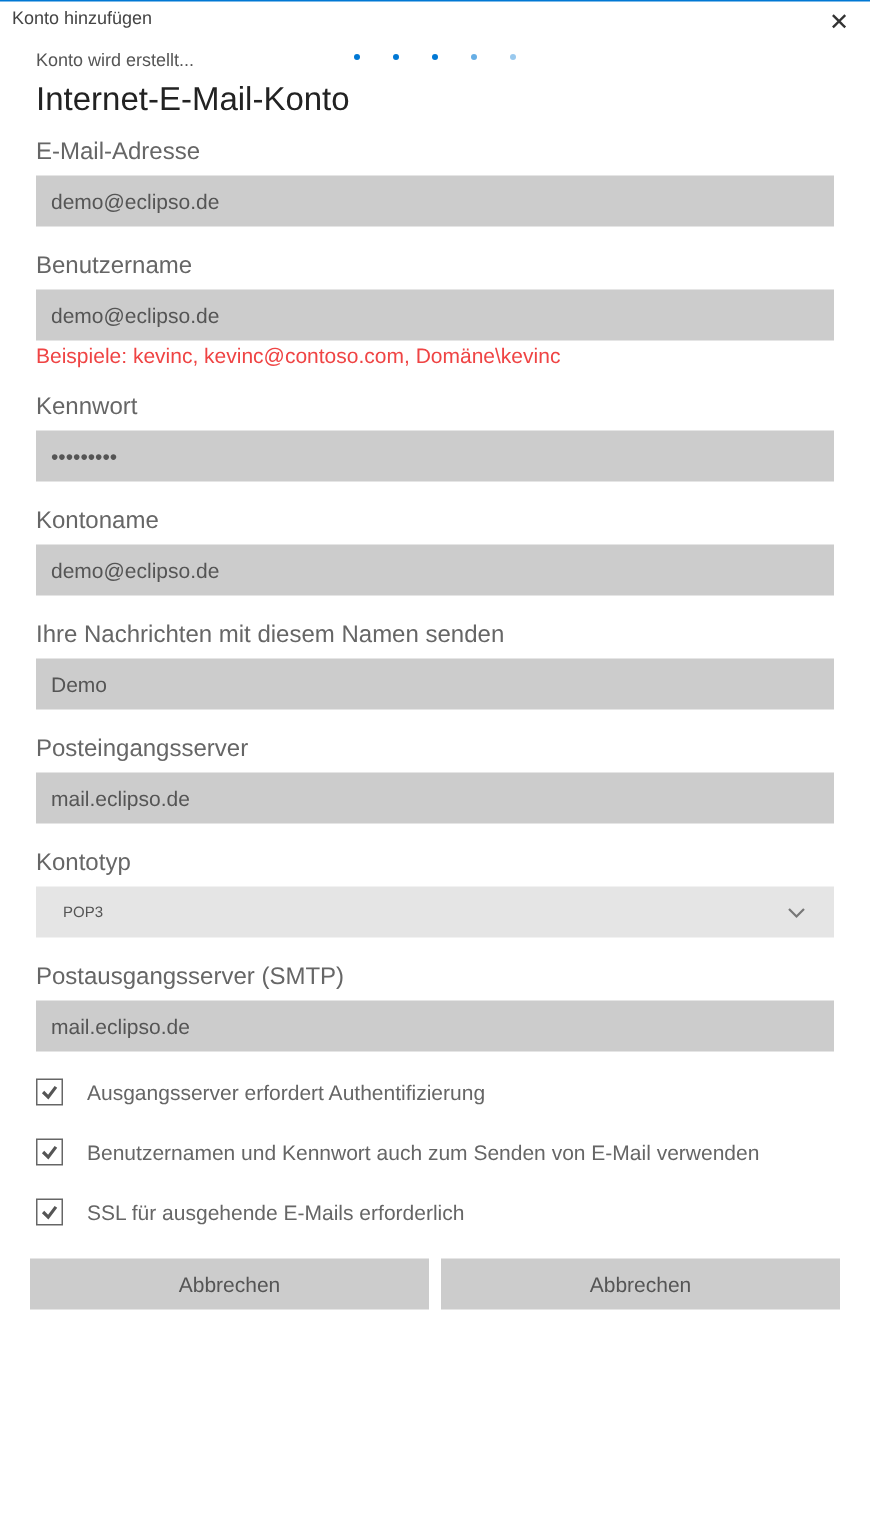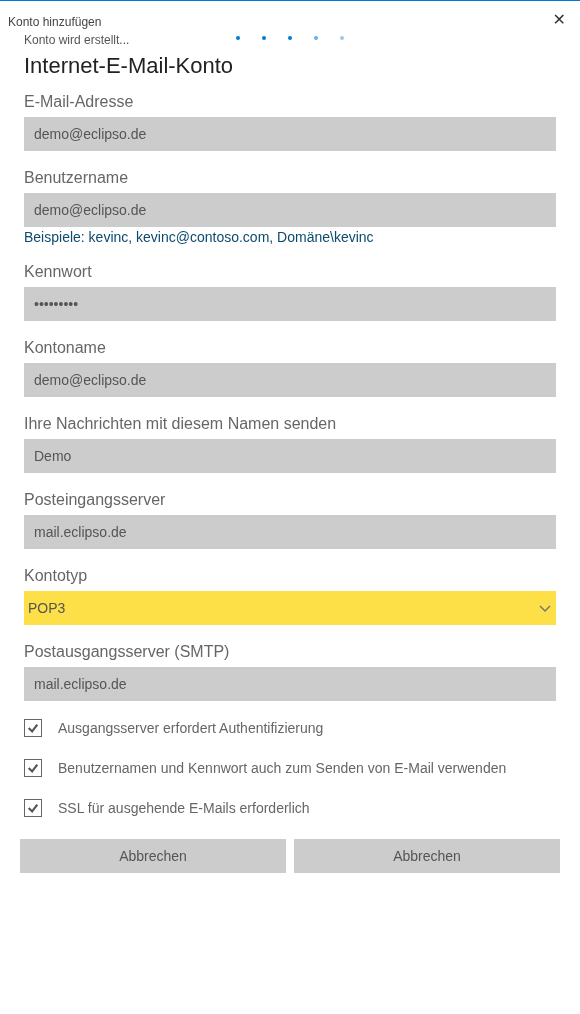--- a/index.html
+++ b/index.html
@@ -8,21 +8,21 @@
       height: 1014px;
       font-family: "Segoe UI", Arial, sans-serif;
       background: #fff;
       color: #333;
       font-size: 14px;
       overflow: hidden;
       border-top: 1px solid #0078d4;
     }
     .titlebar {
       display: flex;
-      align-items: flex-end;
+      align-items: flex-start;
       justify-content: space-between;
       padding: 4px 8px 0 8px;
       height: 28px;
     }
     .titlebar-text {
       font-size: 12px;
       color: #444;
     }
     .close-btn {
       font-size: 16px;
@@ -68,32 +68,32 @@
       background: #ccc;
       border: none;
       padding: 8px 10px;
       font-size: 14px;
       color: #555;
       height: 34px;
       font-family: inherit;
     }
     .hint {
       font-size: 14px;
-      color: #0c4a6e;
+      color: #ef4444;
       margin-top: 2px;
     }
     .select-wrap {
       position: relative;
     }
     .select-box {
       width: 100%;
-      background: #fde047;
+      background: #e5e5e5;
       border: none;
-      padding: 8px 4px;
-      font-size: 14px;
+      padding: 8px 18px;
+      font-size: 10px;
       color: #555;
       height: 34px;
       display: flex;
       align-items: center;
       justify-content: space-between;
       cursor: pointer;
     }
     .chev {
       width: 14px; height: 14px;
       display:inline-block;

